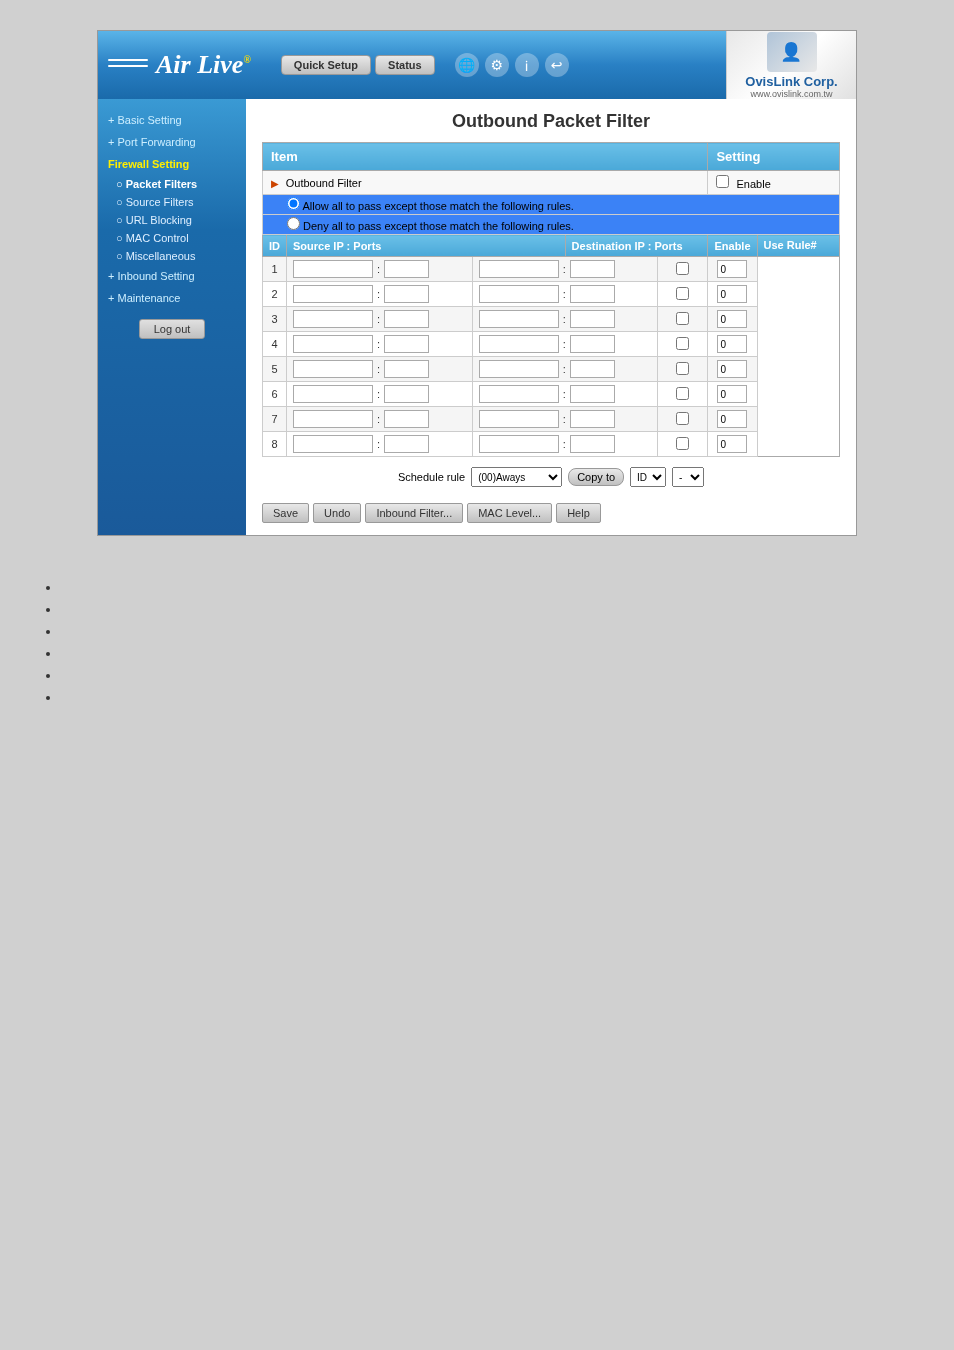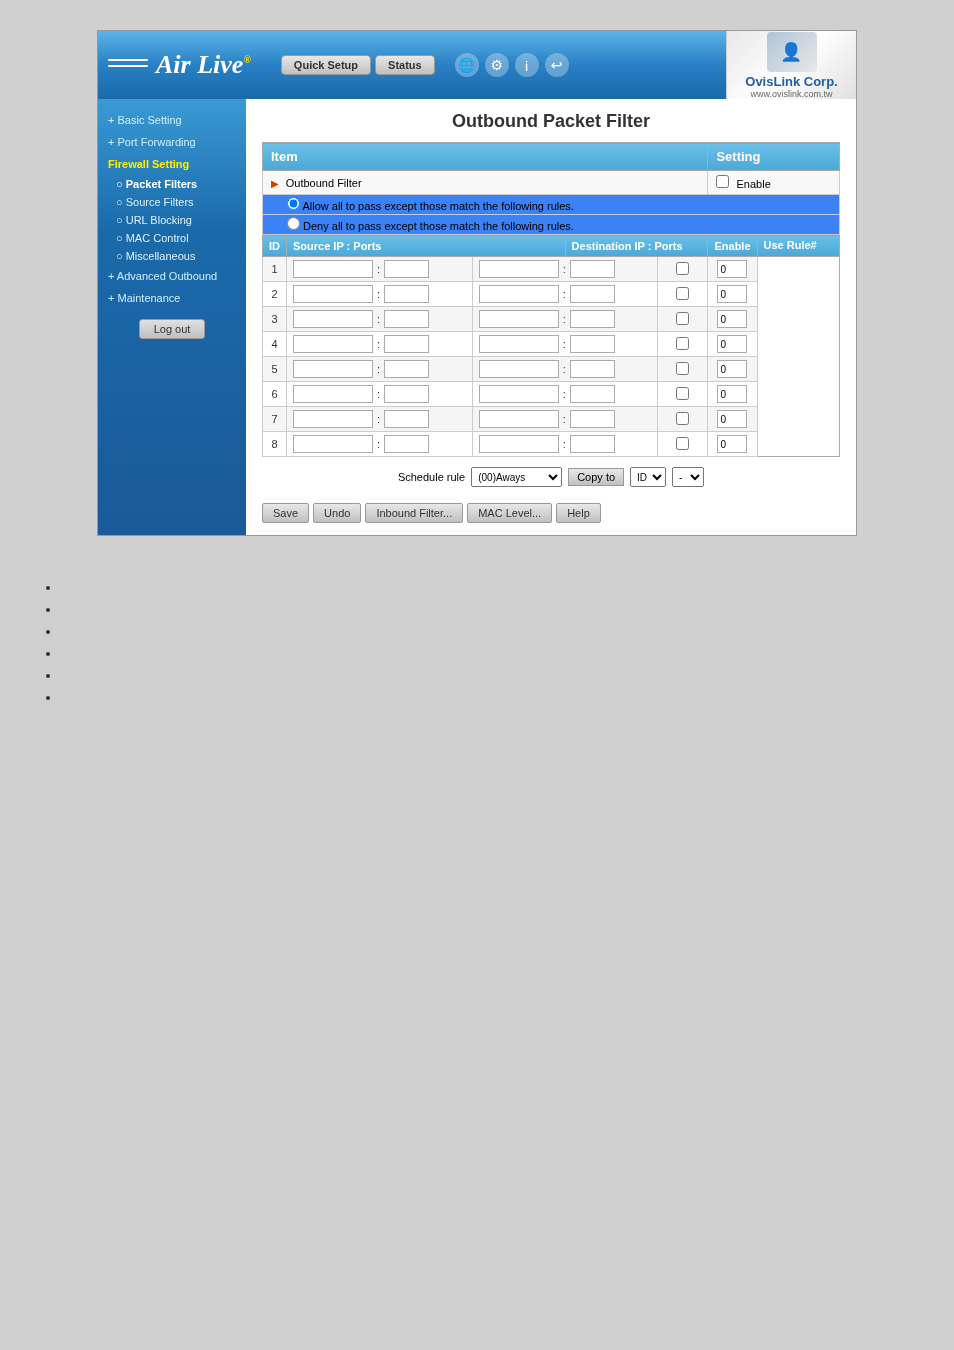--- a/index.html
+++ b/index.html
@@ -333,21 +333,21 @@
 
     .schedule-select {
       font-size: 10px;
       padding: 1px 2px;
       height: 20px;
     }
 
     .copy-btn {
       background: linear-gradient(to bottom, #e8e8e8, #c0c0c0);
       border: 1px solid #999;
-      border-radius: 0;
+      border-radius: 8px;
       padding: 2px 8px;
       font-size: 11px;
       cursor: pointer;
     }
 
     .copy-to-select {
       font-size: 10px;
       padding: 1px 2px;
       height: 20px;
     }
@@ -435,21 +435,21 @@
 
       <div class="sidebar">
         <div class="sidebar-item section-header">+ Basic Setting</div>
         <div class="sidebar-item section-header">+ Port Forwarding</div>
         <div class="sidebar-item active">Firewall Setting</div>
         <div class="sidebar-sub-item active">○ Packet Filters</div>
         <div class="sidebar-sub-item">○ Source Filters</div>
         <div class="sidebar-sub-item">○ URL Blocking</div>
         <div class="sidebar-sub-item">○ MAC Control</div>
         <div class="sidebar-sub-item">○ Miscellaneous</div>
-        <div class="sidebar-item section-header">+ Advanced Outbound</div>
+        <div class="sidebar-item section-header">+ Inbound Setting</div>
         <div class="sidebar-item section-header">+ Maintenance</div>
 
         <button class="logout-btn">Log out</button>
       </div>
 
       <div class="content">
         <div class="page-title">Outbound Packet Filter</div>
 
         <table class="filter-table">
 

